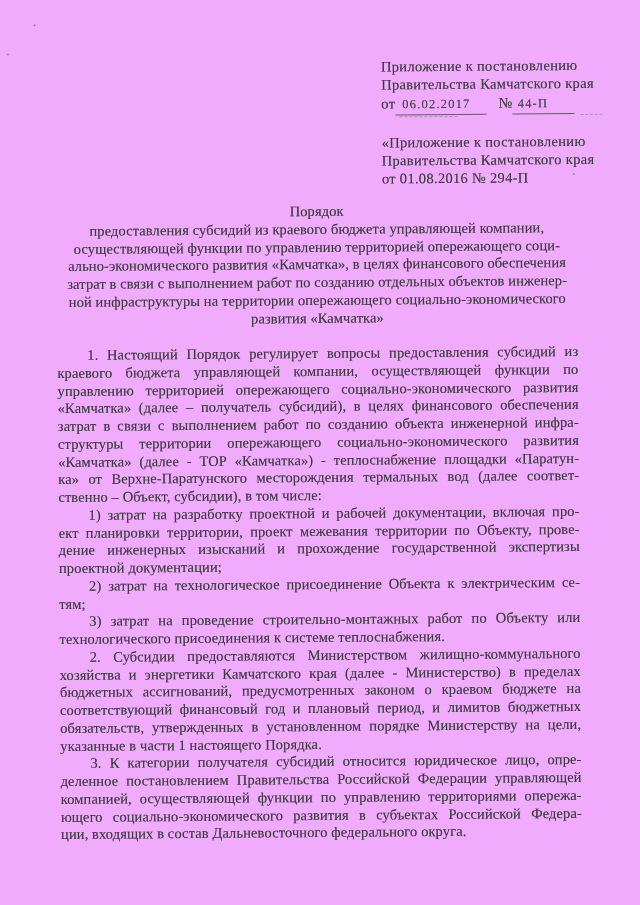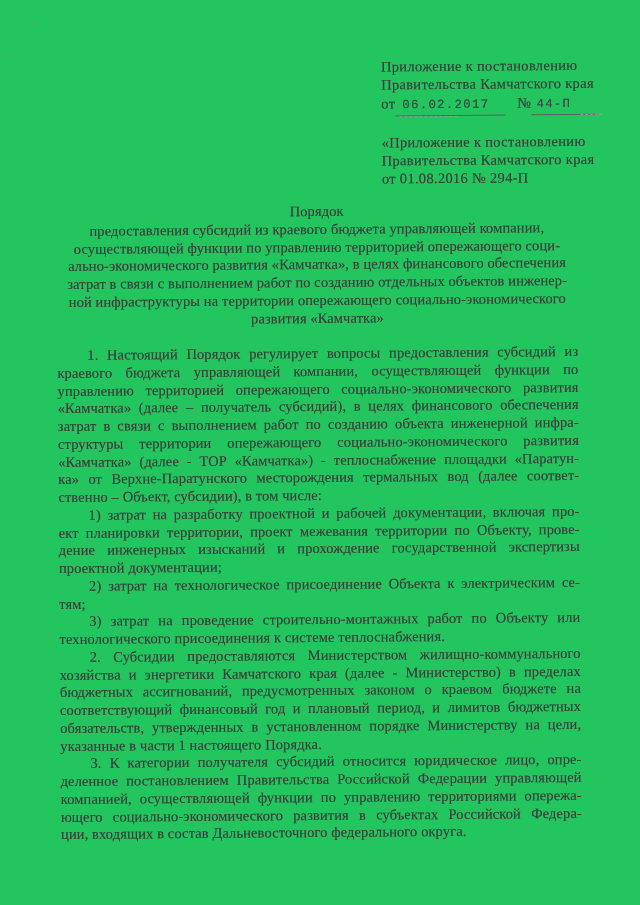--- a/index.html
+++ b/index.html
@@ -4,21 +4,21 @@
 <style>
   html, body {
     margin: 0;
     padding: 0;
     background: #ffffff;
   }
   .page {
     position: relative;
     width: 640px;
     height: 905px;
-    background: #22c55e;
+    background: #f0abfc;
     overflow: hidden;
     font-family: "Liberation Serif", "DejaVu Serif", serif;
     color: #3d3d3d;
   }
   
   .sheet {
     position: absolute;
     left: 0; top: 0; right: 0; bottom: 0;
     transform: rotate(-0.45deg);
     transform-origin: 320px 450px;
@@ -36,21 +36,21 @@
   }
   .ref-block-1 { top: 58px; }
   .ref-block-2 { top: 134px; }
   .ref-line { white-space: nowrap; }
   .date-line { display: flex; align-items: baseline; margin-top: 1px; }
   .blank {
     border-bottom: 1px solid #5f5f5f;
     display: inline-block;
   }
   .typed {
-    font-family: Liberation Mono, monospace;
+    font-family: Liberation Serif, serif;
     font-size: 12.5px;
     letter-spacing: 1.2px;
     color: #454545;
   }
   .date-blank { padding: 0 16px 1px 7px; }
   .num-label { margin-left: 12px; }
   .num-blank { padding: 0 26px 1px 5px; }
 
   .dash-artifact {
     position: absolute;

